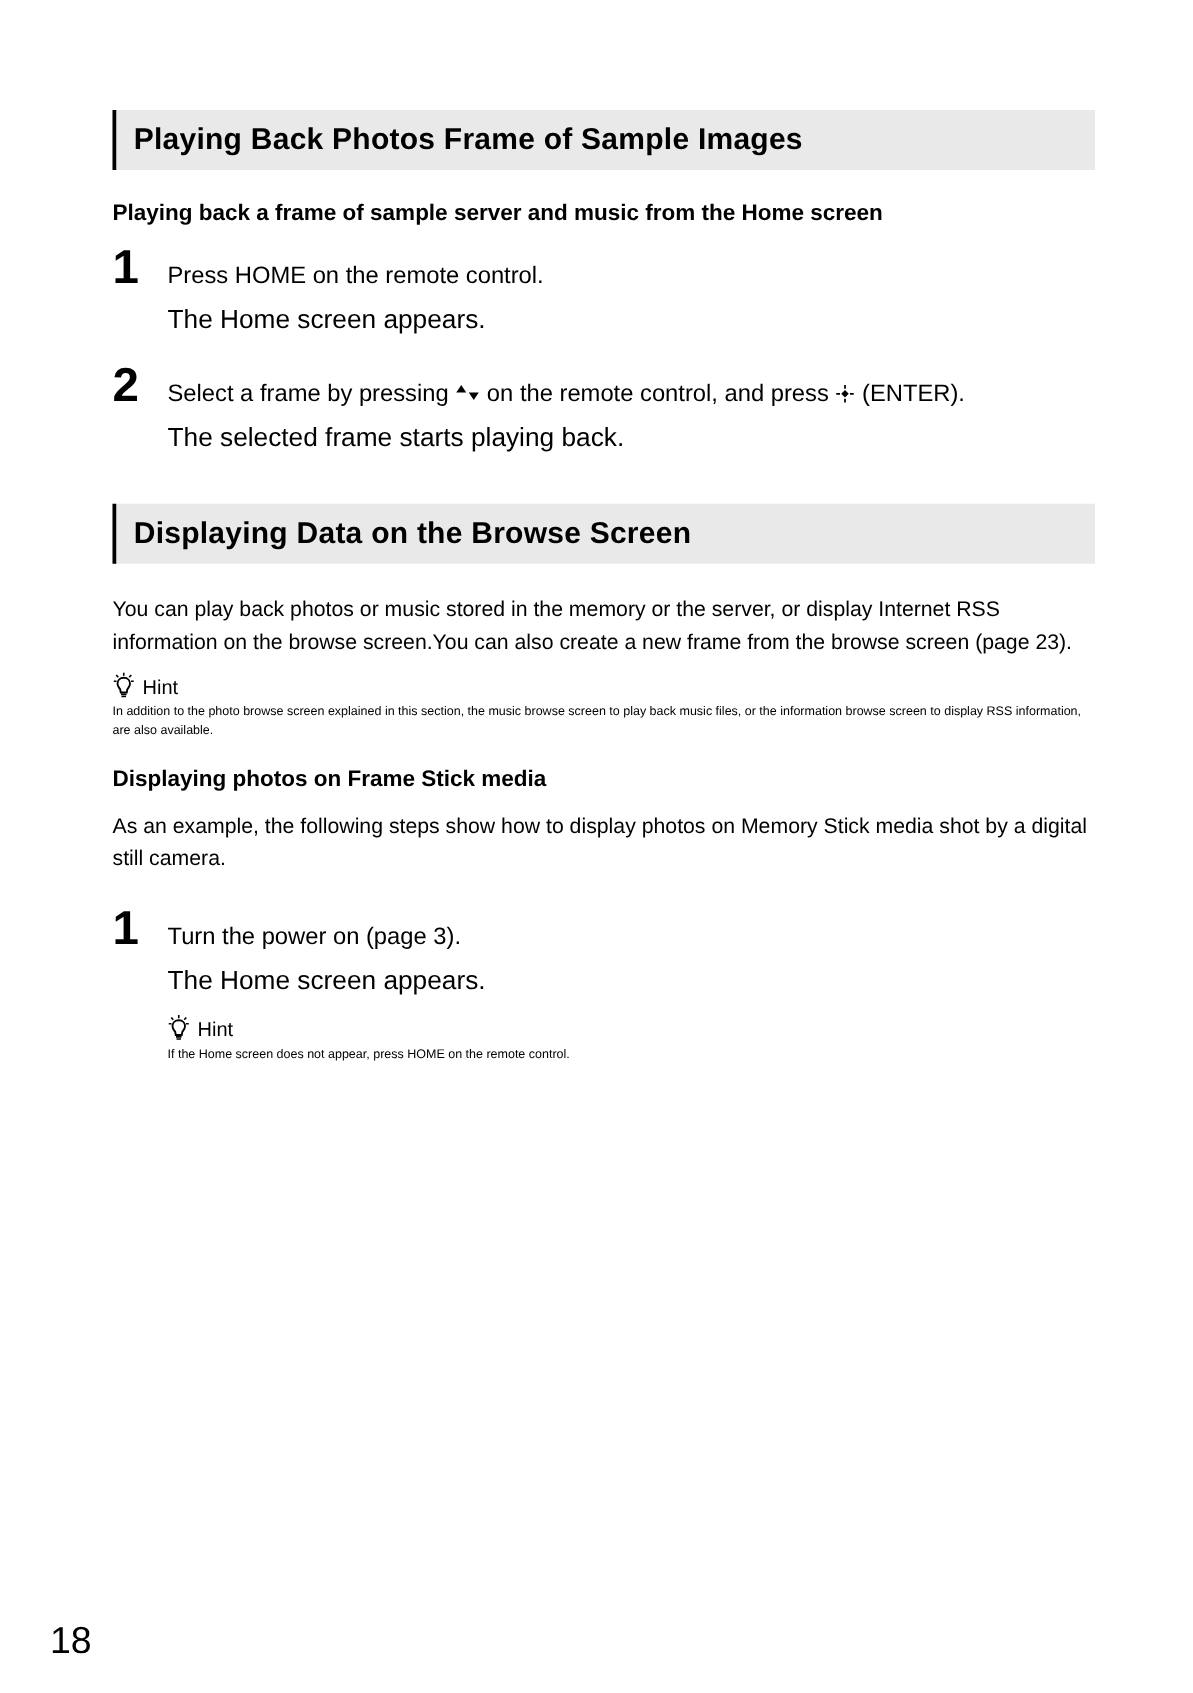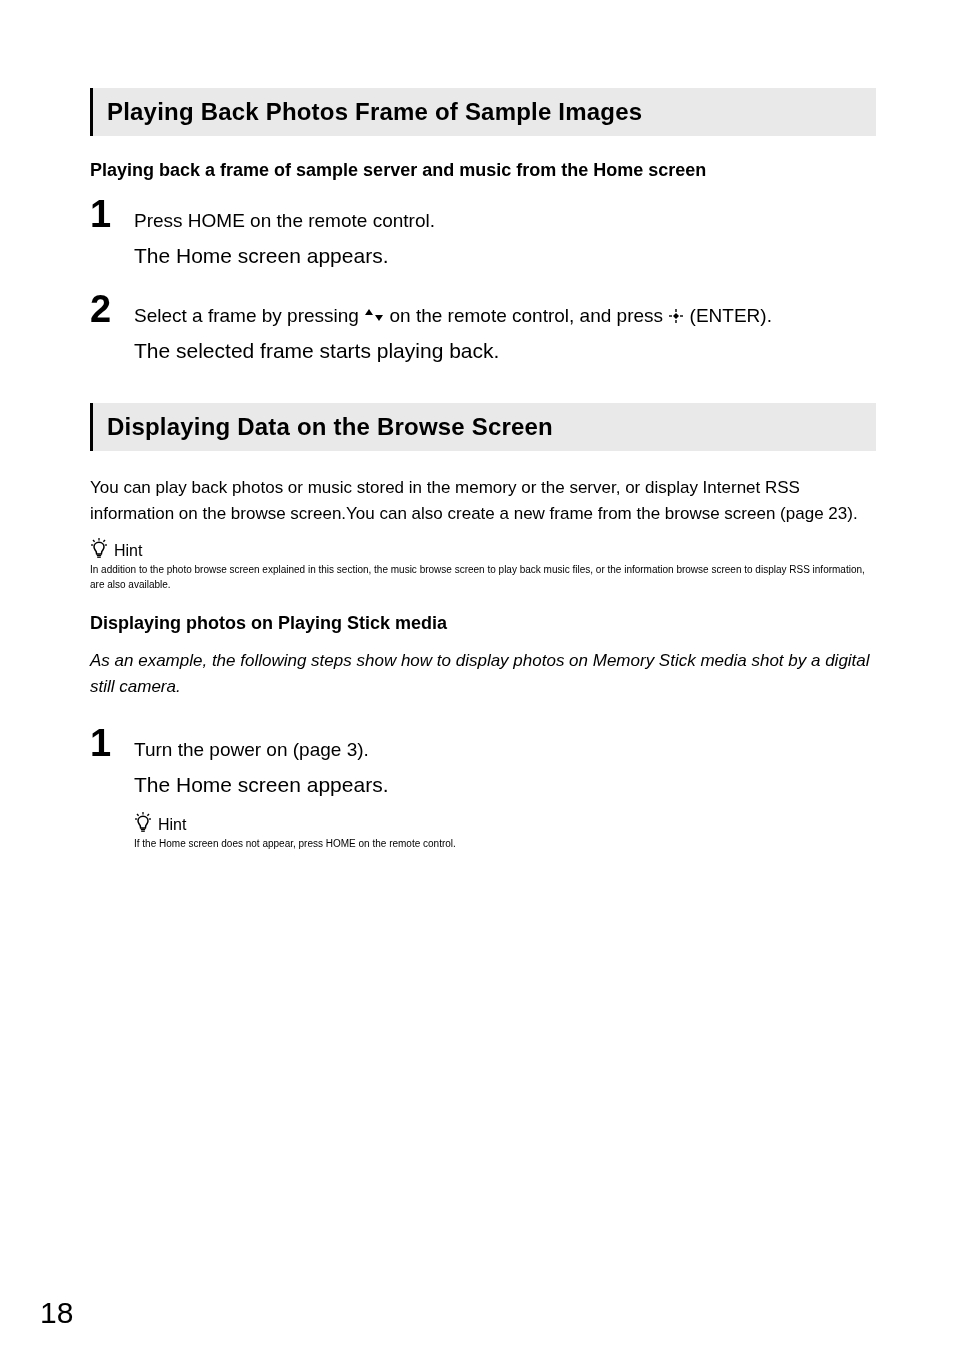--- a/index.html
+++ b/index.html
@@ -74,22 +74,22 @@
         <line x1="17" y1="7" x2="14.8" y2="7" stroke="#000" stroke-width="1.3"></line>
         <path d="M9 4.2 C5.8 4.2 4 6.5 4 9 C4 11 5.4 12.2 6.2 13.6 L6.6 16 L11.4 16 L11.8 13.6 C12.6 12.2 14 11 14 9 C14 6.5 12.2 4.2 9 4.2 Z" fill="none" stroke="#000" stroke-width="1.5"></path>
         <line x1="6.8" y1="17.5" x2="11.2" y2="17.5" stroke="#000" stroke-width="1.3"></line>
         <line x1="7.2" y1="19.2" x2="10.8" y2="19.2" stroke="#000" stroke-width="1.3"></line>
       </svg>
     </span>
     <span class="label">Hint</span>
   </div>
   <p class="hint-body">In addition to the photo browse screen explained in this section, the music browse screen to play back music files, or the information browse screen to display RSS information, are also available.</p>
 
-  <p class="bold-sub">Displaying photos on Playing Stick media</p>
-  <p class="para" style="font-style:italic;">As an example, the following steps show how to display photos on Memory Stick media shot by a digital still camera.</p>
+  <p class="bold-sub">Displaying photos on Frame Stick media</p>
+  <p class="para" style="">As an example, the following steps show how to display photos on Memory Stick media shot by a digital still camera.</p>
 
   <div class="step">
     <div class="num">1</div>
     <div class="title">Turn the power on (page 3).</div>
   </div>
   <div class="step-sub" style="margin-bottom:10px;">The Home screen appears.</div>
 
   <div class="step-nested">
     <div class="hint-line">
       <span class="bulb">

